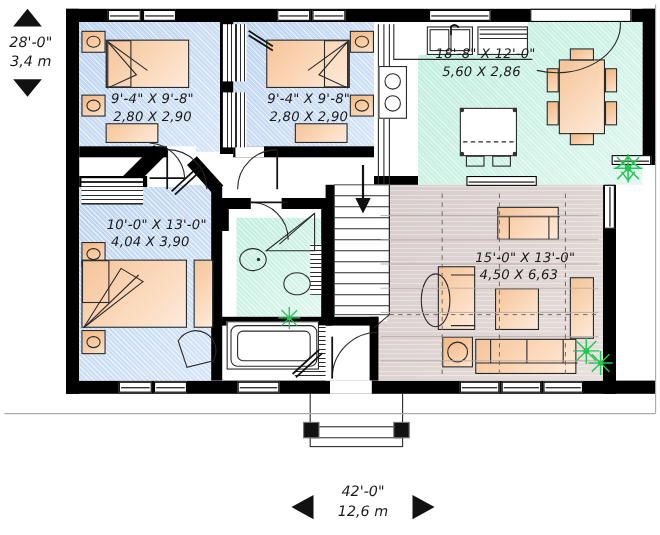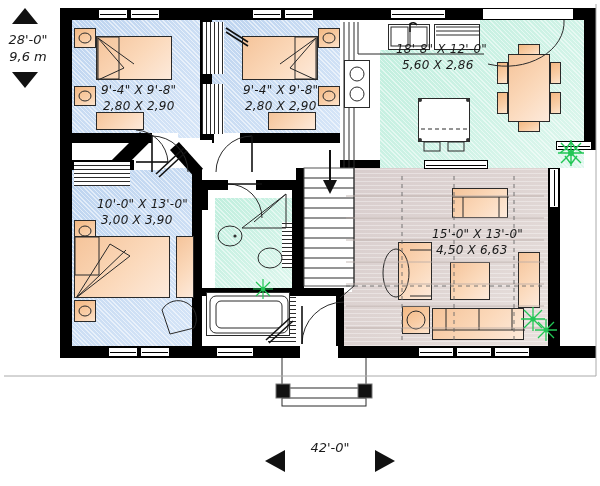--- a/index.html
+++ b/index.html
@@ -55,27 +55,28 @@
   .plantwrap{position:absolute;}
 </style>
 </head>
 <body>
 
 <div id="plan">
 
   <div class="abs" style="left:0;top:120;width:56px;height:120px;">
     <div class="tri tri-up" style="left:12px;top:8px;"></div>
     <div class="dimtxt" style="left:0;top:32px;width:56px;">28'-0"</div>
-    <div class="dimtxt" style="left:0;top:49px;width:56px;">9,6 m</div>
+    <div class="dimtxt" style="left:0;top:49px;width:56px;">3,4 m</div>
     <div class="tri tri-down" style="left:12px;top:72px;"></div>
   </div>
 
   <div class="abs" style="left:255px;top:440px;width:150px;height:44px;">
     <div class="tri tri-left" style="left:10px;top:10px;"></div>
     <div class="dimtxt" style="left:35px;top:0;width:80px;">42'-0"</div>
+    <div class="dimtxt" style="left:35px;top:18px;width:80px;">12,6 m</div>
     <div class="tri tri-right" style="left:120px;top:10px;"></div>
   </div>
 
   <div class="wall" style="left:60px;top:8px;width:536px;height:12px;"></div>
   <div class="wall" style="left:60px;top:8px;width:12px;height:350px;"></div>
   <div class="wall" style="left:60px;top:346px;width:536px;height:12px;"></div>
   <div class="wall" style="left:584px;top:8px;width:12px;height:140px;"></div>
   <div class="wall" style="left:548px;top:140px;width:48px;height:10px;"></div>
   <div class="wall" style="left:548px;top:140px;width:12px;height:218px;"></div>
 
@@ -188,21 +189,21 @@
   <div class="fur fur-orange2" style="left:74px;top:300px;width:22px;height:22px;"></div>
   <svg class="abs" style="left:78px;top:305px;" width="16" height="14">
       <ellipse cx="7" cy="6" rx="6" ry="5" class="ln"></ellipse>
     </svg>
   <div class="fur fur-orange" style="left:176px;top:236px;width:18px;height:62px;"></div>
   <svg class="abs" style="left:160px;top:306px;" width="40" height="32">
     <path class="ln" d="M2,4 A18,18 0 0 1 34,22 L10,28 Z" fill="#f8cda3"></path>
   </svg>
 
   <div class="lbl big" style="left:97px;top:198px;">10'-0" X 13'-0"</div>
-  <div class="lbl big" style="left:101px;top:214px;">3,00 X 3,90</div>
+  <div class="lbl big" style="left:101px;top:214px;">4,04 X 3,90</div>
 
   <svg class="abs" style="left:340px;top:20px;" width="144" height="150">
     <path class="ln" d="M4,2 L4,148 M9,2 L9,148 M14,2 L14,148"></path>
     <path class="ln" d="M18,2 L18,34 L144,34"></path>
   </svg>
   <div class="fur fur-white" style="left:388px;top:24px;width:42px;height:26px;"></div>
   <svg class="abs" style="left:404px;top:20px;" width="20" height="14">
     <path class="ln2" d="M6,12 L6,4 Q10,1 13,5"></path>
   </svg>
   <svg class="abs" style="left:390px;top:26px;" width="40" height="22">

